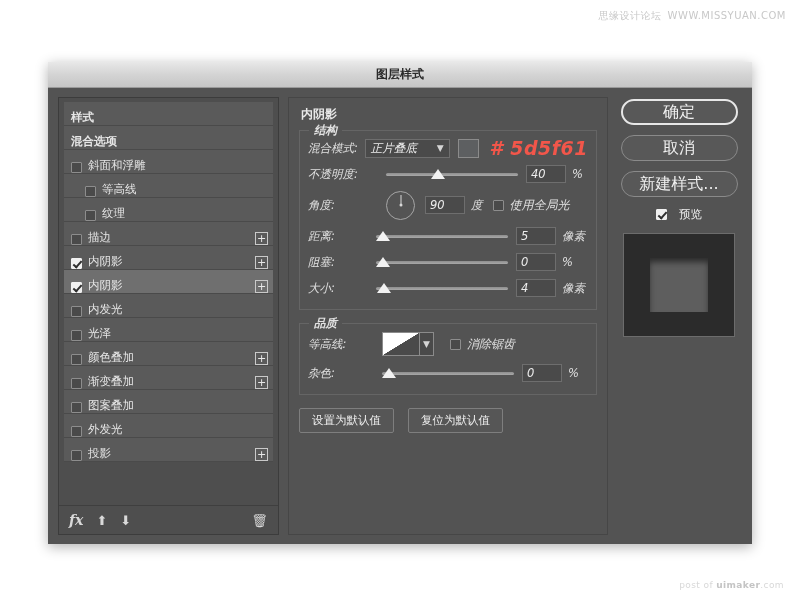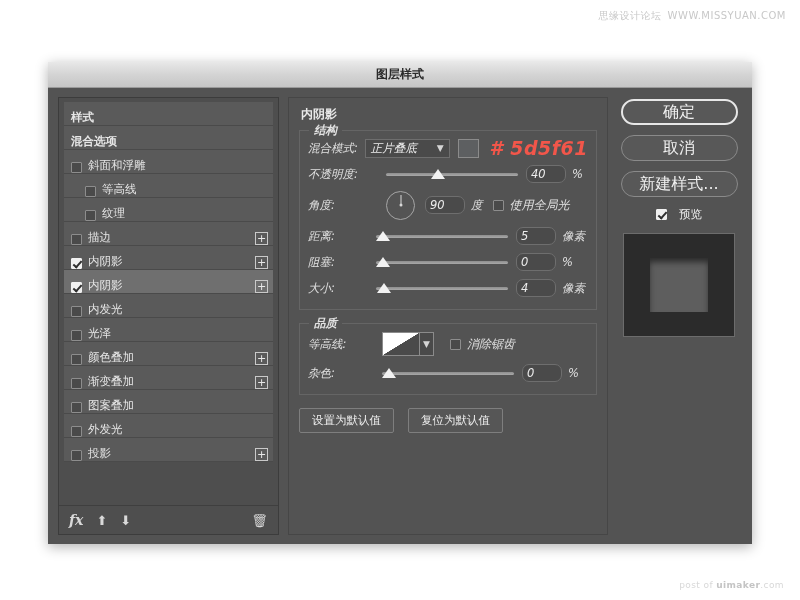--- a/index.html
+++ b/index.html
@@ -267,21 +267,21 @@
     background: #4a4a4a;
     border: 1px solid #6e6e6e;
     color: #ececec;
     font-size: 11.5px;
     display: flex;
     align-items: center;
     padding: 0 4px;
     box-sizing: border-box;
     margin-left: 8px;
   }
-  .w-num { width: 40px; border-radius: 7px; }
+  .w-num { width: 40px; }
   .unit {
     color: #e0e0e0;
     font-size: 11.5px;
     margin-left: 6px;
     white-space: nowrap;
   }
 
   .dial {
     width: 29px;
     height: 29px;

